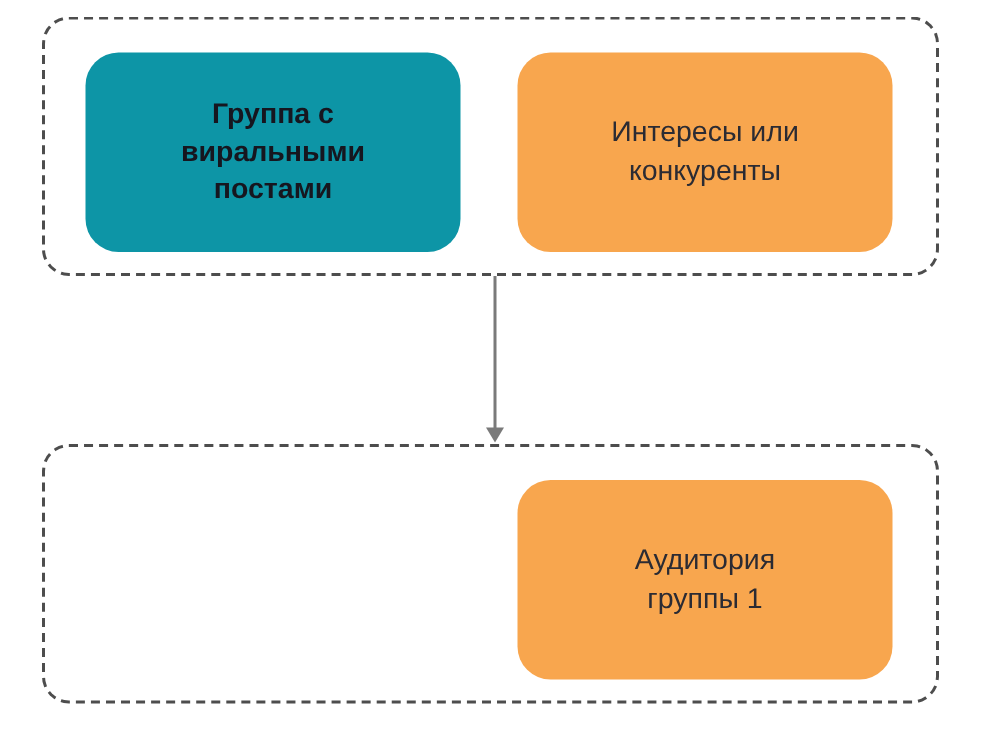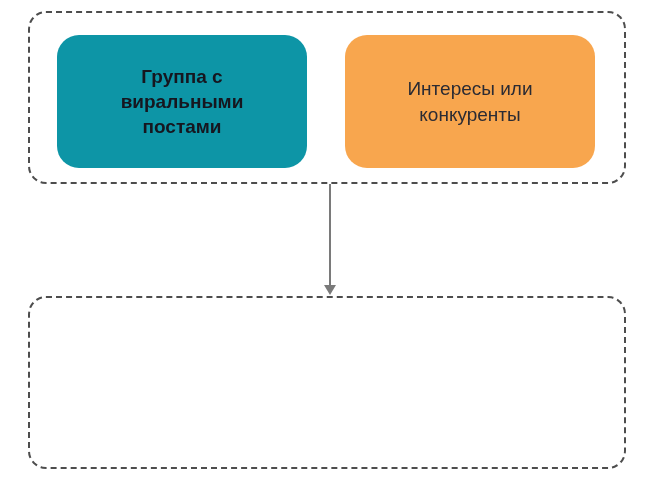--- a/index.html
+++ b/index.html
@@ -98,15 +98,19 @@
 постами</span>
     </div>
   </div>
 
   <div class="arrow">
     <div class="arrow-line"></div>
     <div class="arrow-head"></div>
   </div>
 
   <div class="cluster cluster-bottom">
+    <div class="node node-orange node-right">
+      <span class="node-label">Аудитория
+группы 1</span>
+    </div>
   </div>
 
 </div>
 
 </body></html>

